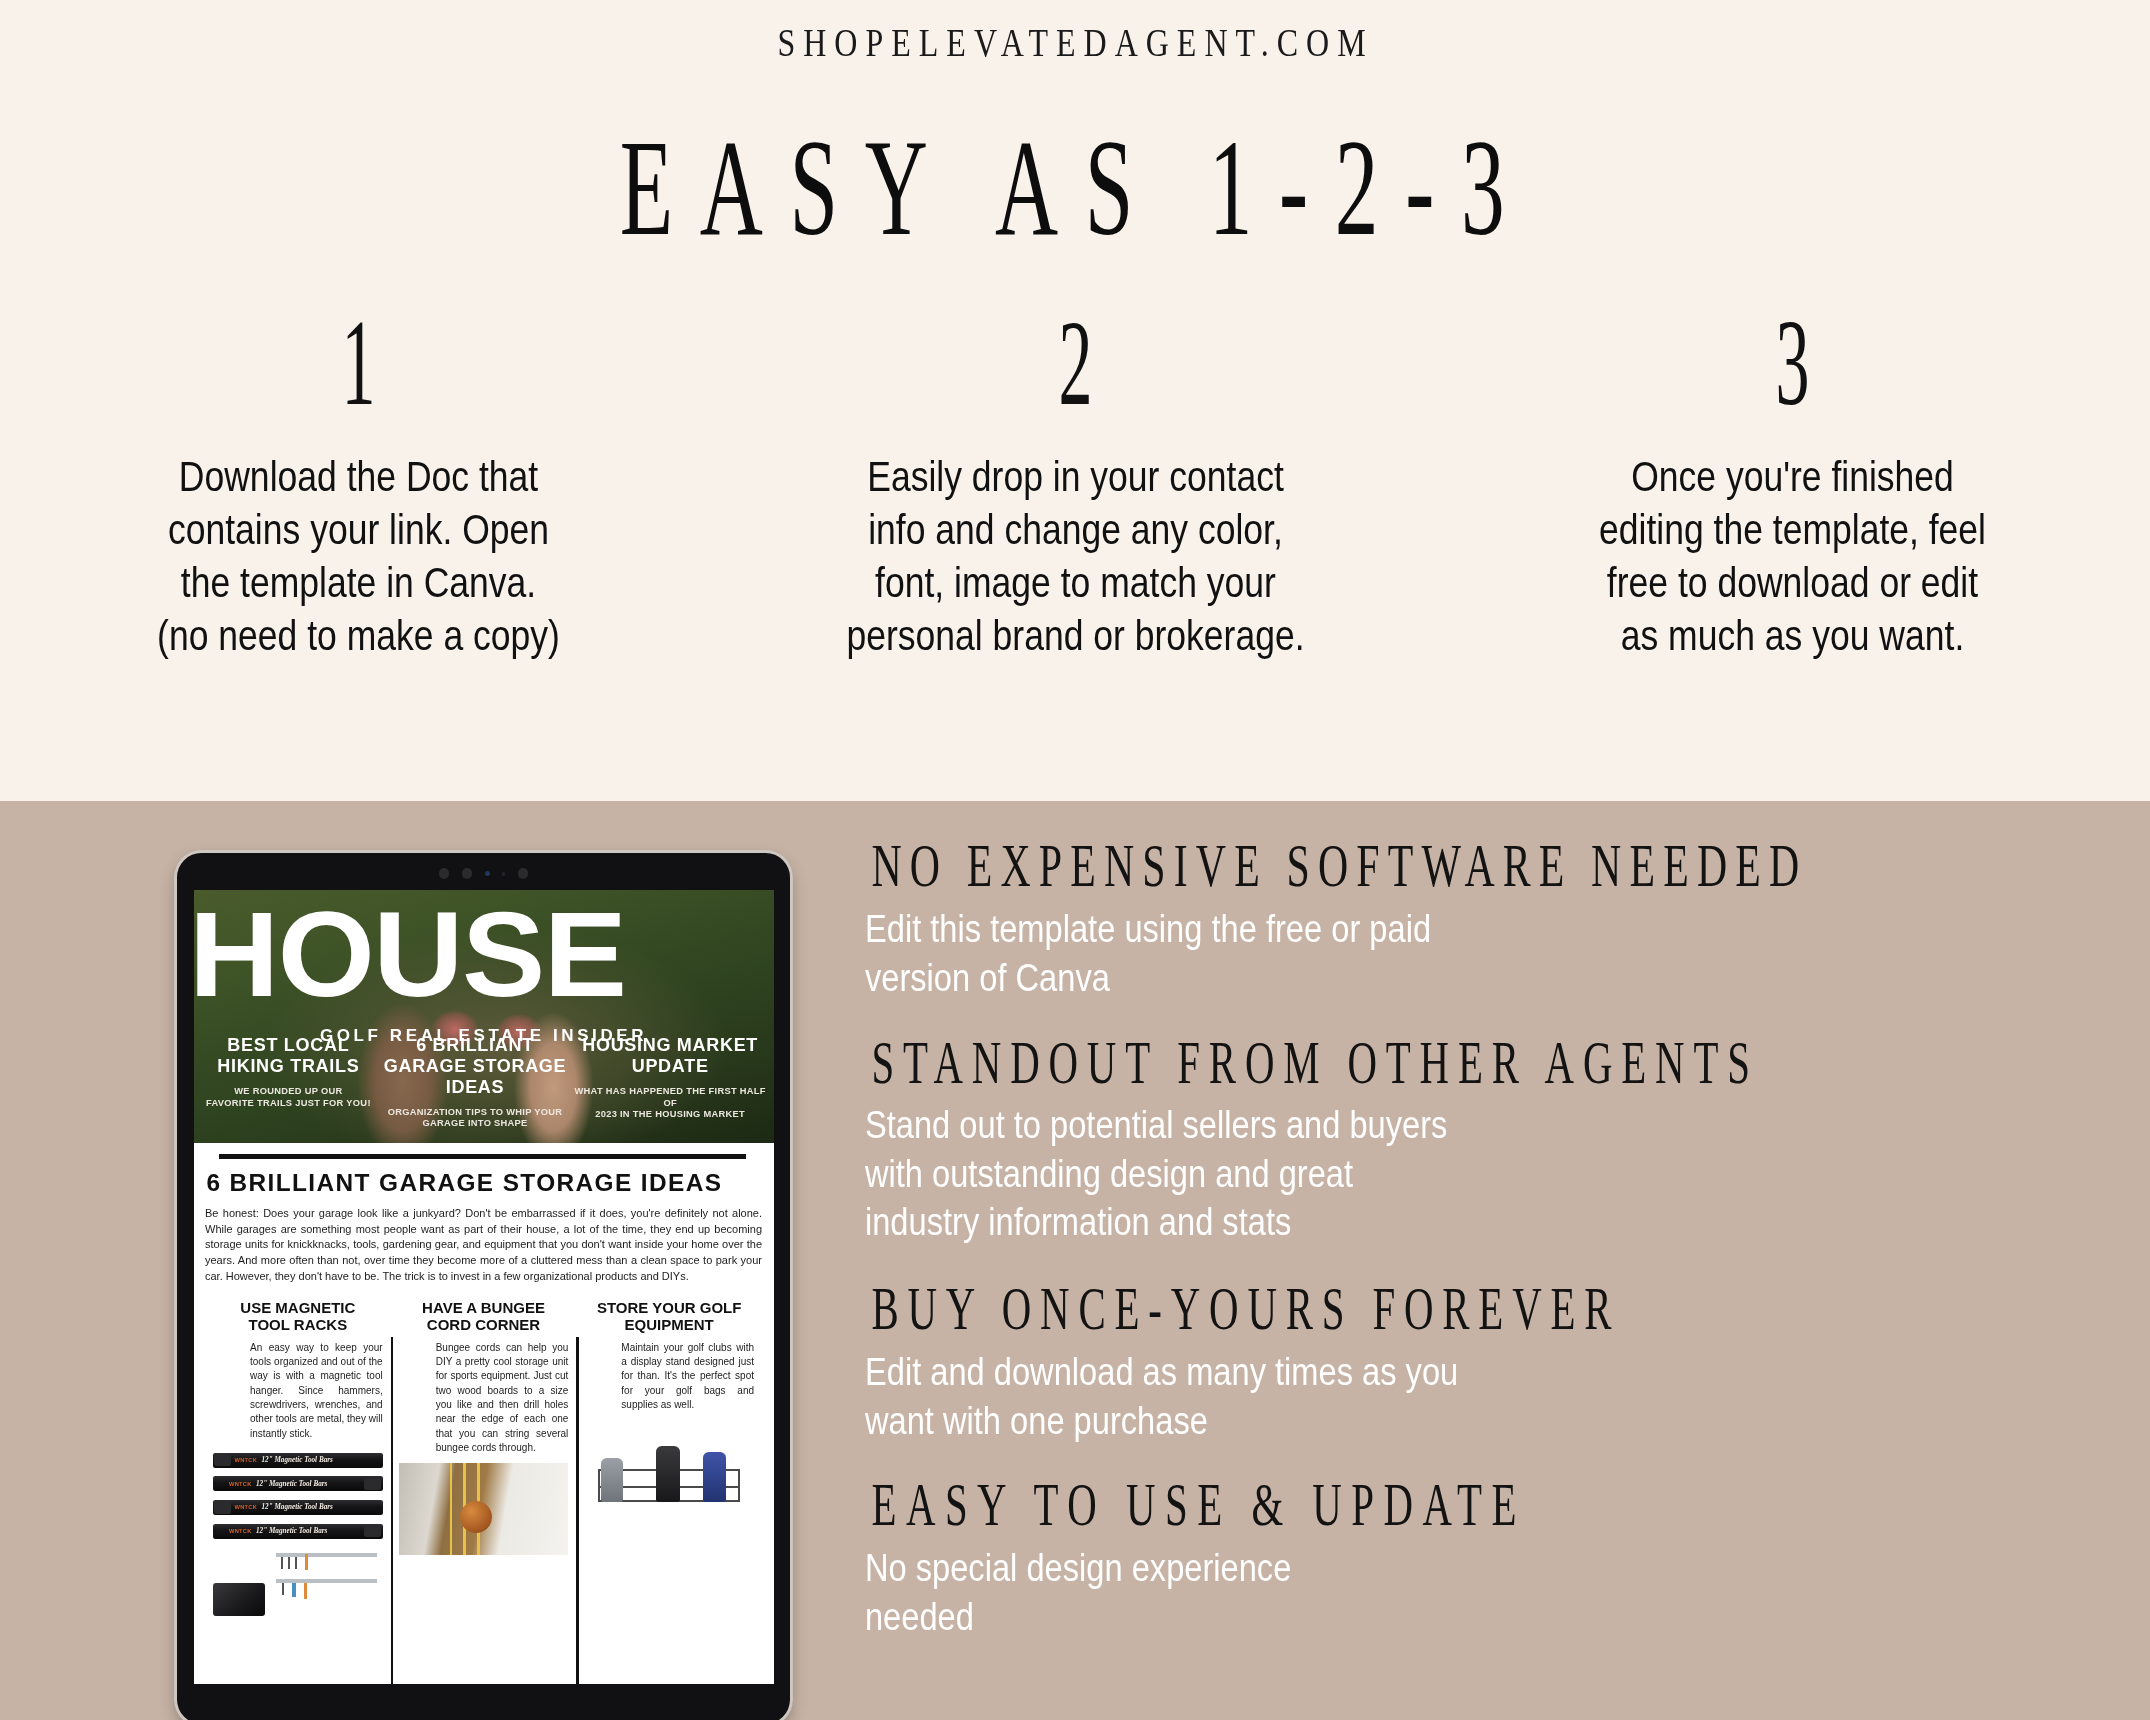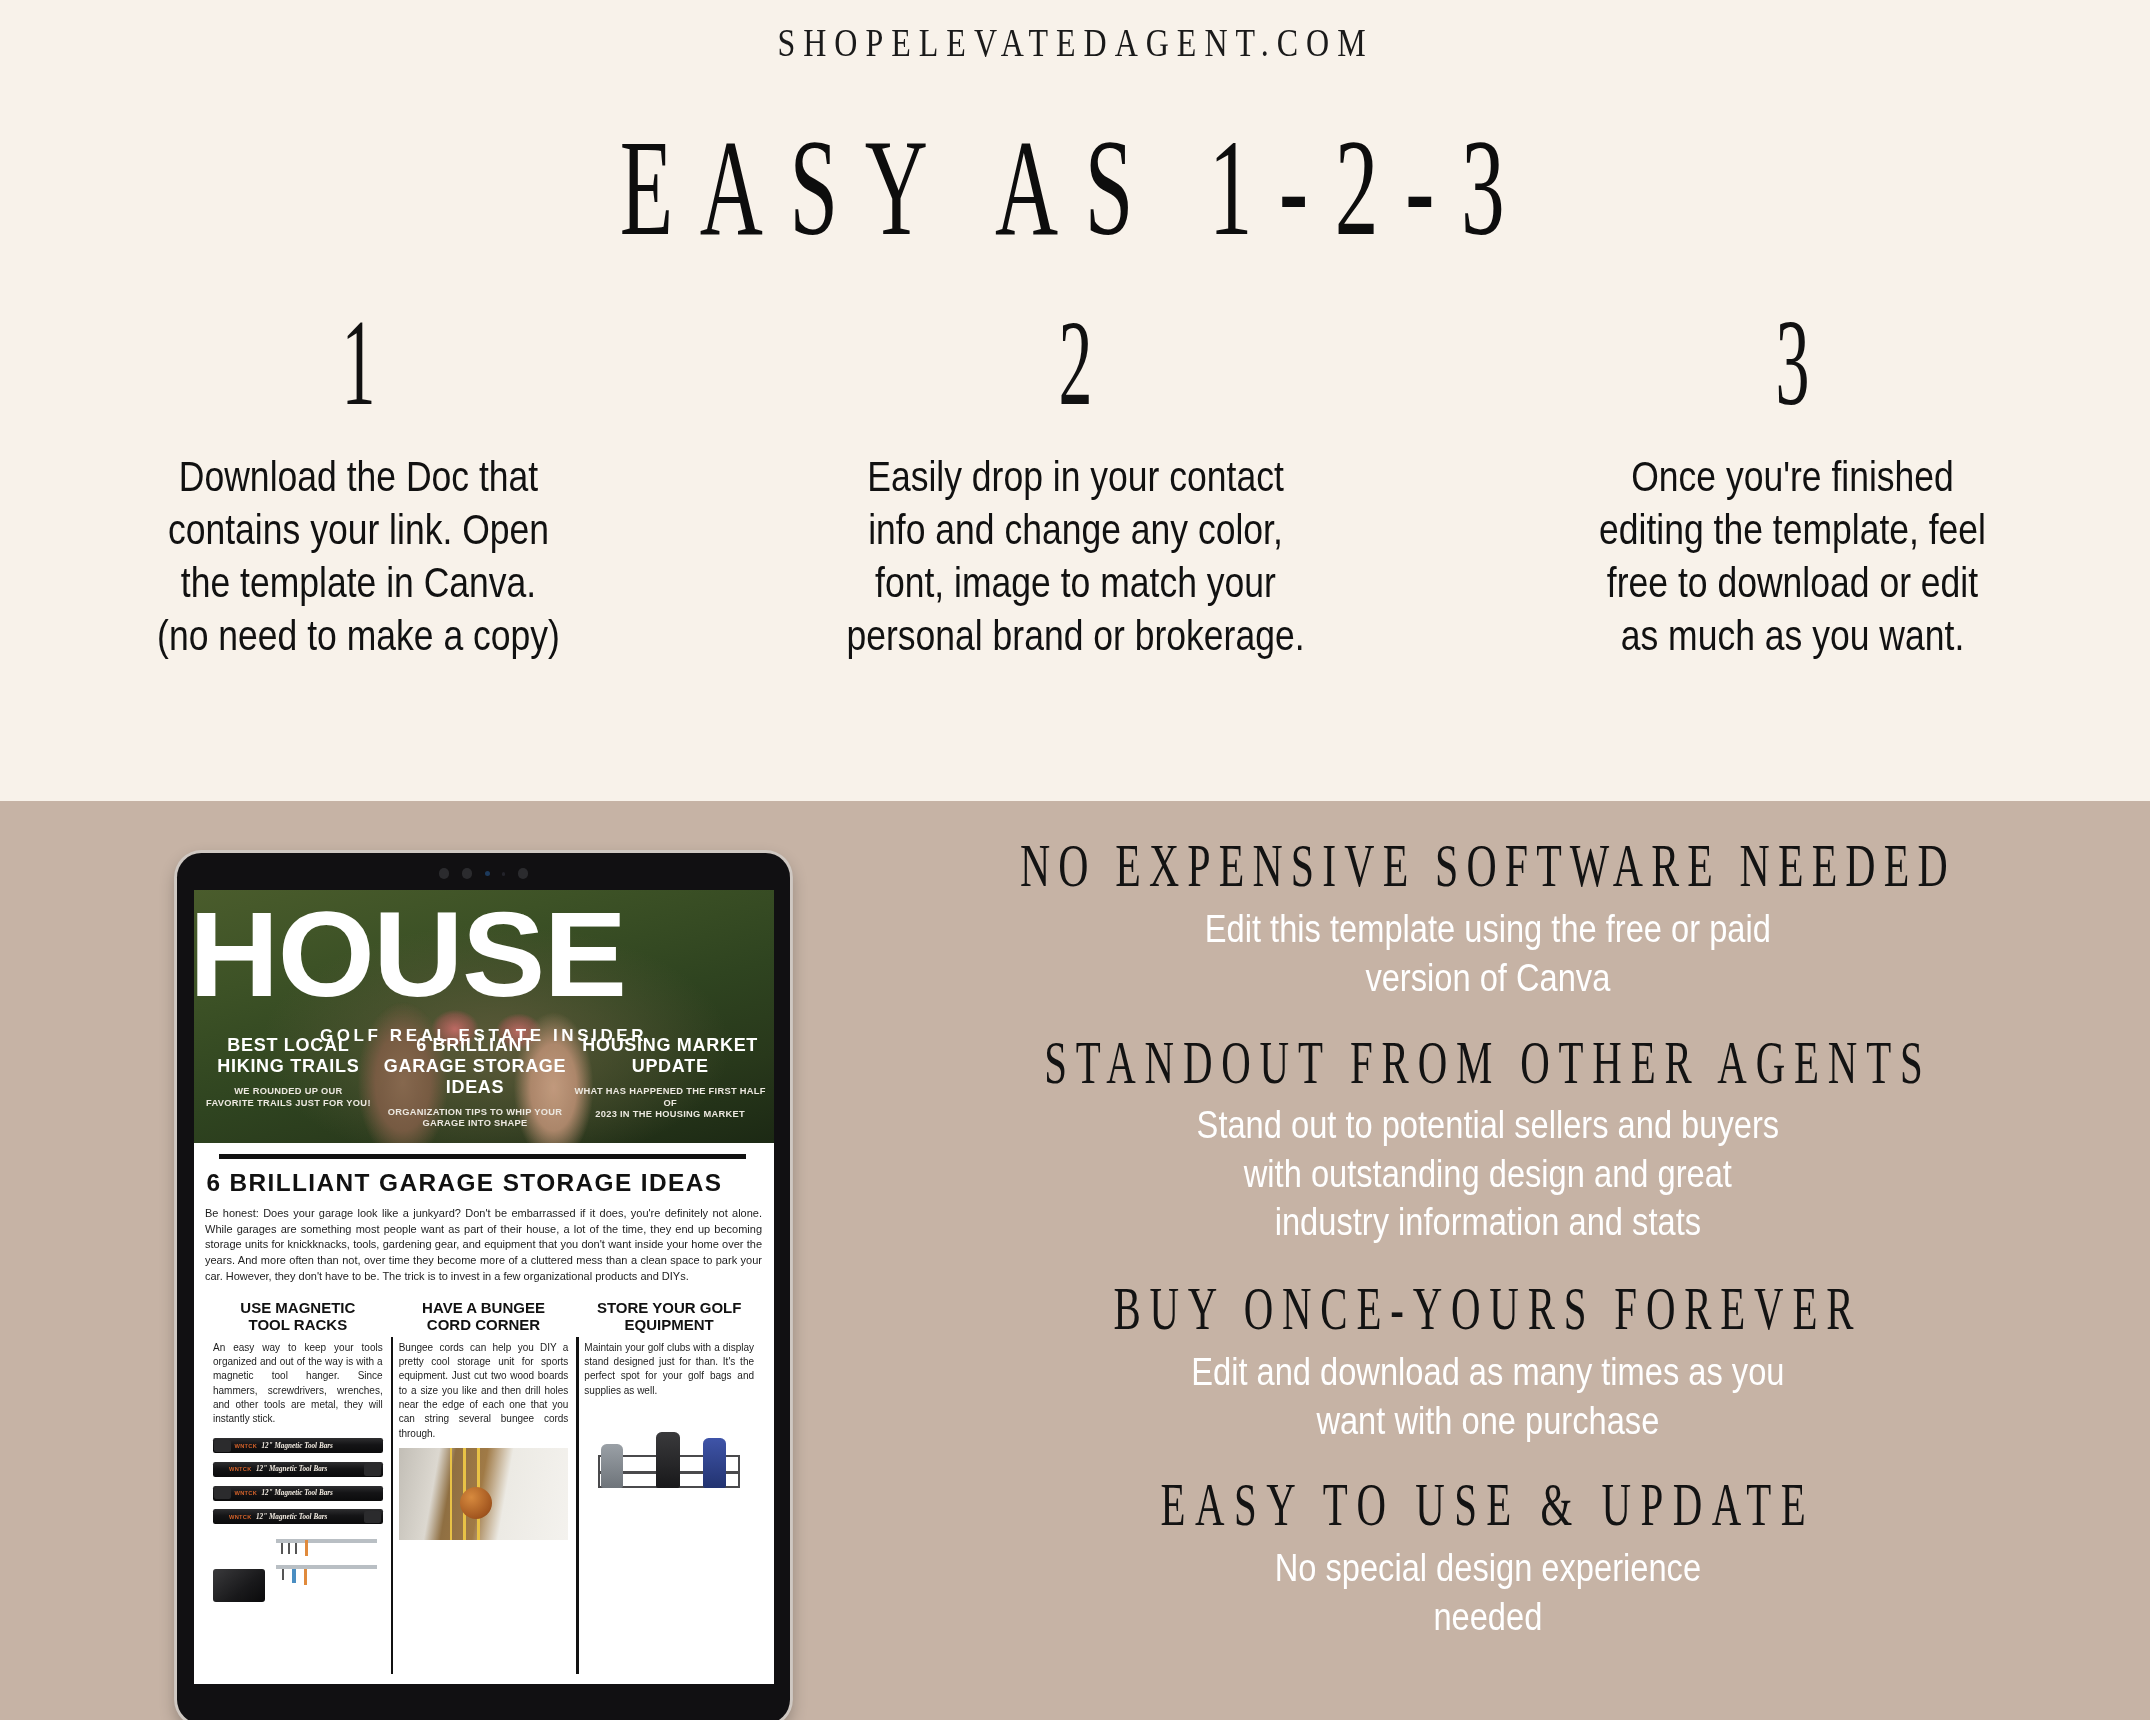--- a/index.html
+++ b/index.html
@@ -148,21 +148,21 @@
     width:2.2px; background:#111;
   }
   .col-h{
     font-family:"Liberation Sans", sans-serif; font-weight:700;
     font-size:15px; line-height:1.13; color:#111; text-align:center;
     white-space:pre-line;
   }
   .col-b{
     margin-top:6.5px;
     font-family:"Liberation Sans", sans-serif;
-    font-size:10px; line-height:1.44; color:#1c1c1c; text-align:justify;
+    font-size:10px; line-height:1.44; color:#1c1c1c; text-align:justify;margin-left:37px;
   }
 
   
   .prod-wrap{ margin-top:11.5px; }
   .tool-bar{
     position:relative; height:15px; margin-bottom:8.6px; border-radius:2.2px;
     background:linear-gradient(180deg,#2e2e30 0%,#141416 45%,#0b0b0c 100%);
     display:flex; align-items:center; padding-left:21.5px;
   }
   .tool-bar.alt{ padding-left:16px; }
@@ -200,21 +200,21 @@
   }
   .golf-img{ margin-top:13px; height:77px; position:relative; background:#fff; }
   .gbag{ position:absolute; bottom:0; border-radius:5.7px 5.7px 2.2px 2.2px; }
   .grack{ position:absolute; bottom:0; left:8%; right:8%; height:33px; border:2.2px solid #4a4a4c; }
   .grack:before{ content:""; position:absolute; left:0; right:0; top:14.3px; height:2.2px; background:#4a4a4c; }
 
   
   .benefits{
     position:absolute; left:839px; top:29px; width:1312px; padding-right:14.3px;
   }
-  .benefit{ margin-bottom:4.3px; text-align:center; }
+  .benefit{ margin-bottom:4.3px; }
   .b-head{
     font-family:"Liberation Serif", serif; font-weight:400;
     font-size:44px; letter-spacing:8.6px; color:#131313;
     transform:scaleY(1.4) scaleX(0.95); transform-origin:center top;
     white-space:nowrap;
   }
   .b-body{
     margin-top:24.4px;
     font-family:"Liberation Sans", sans-serif;
     font-size:34px; line-height:1.27; color:#ffffff;

